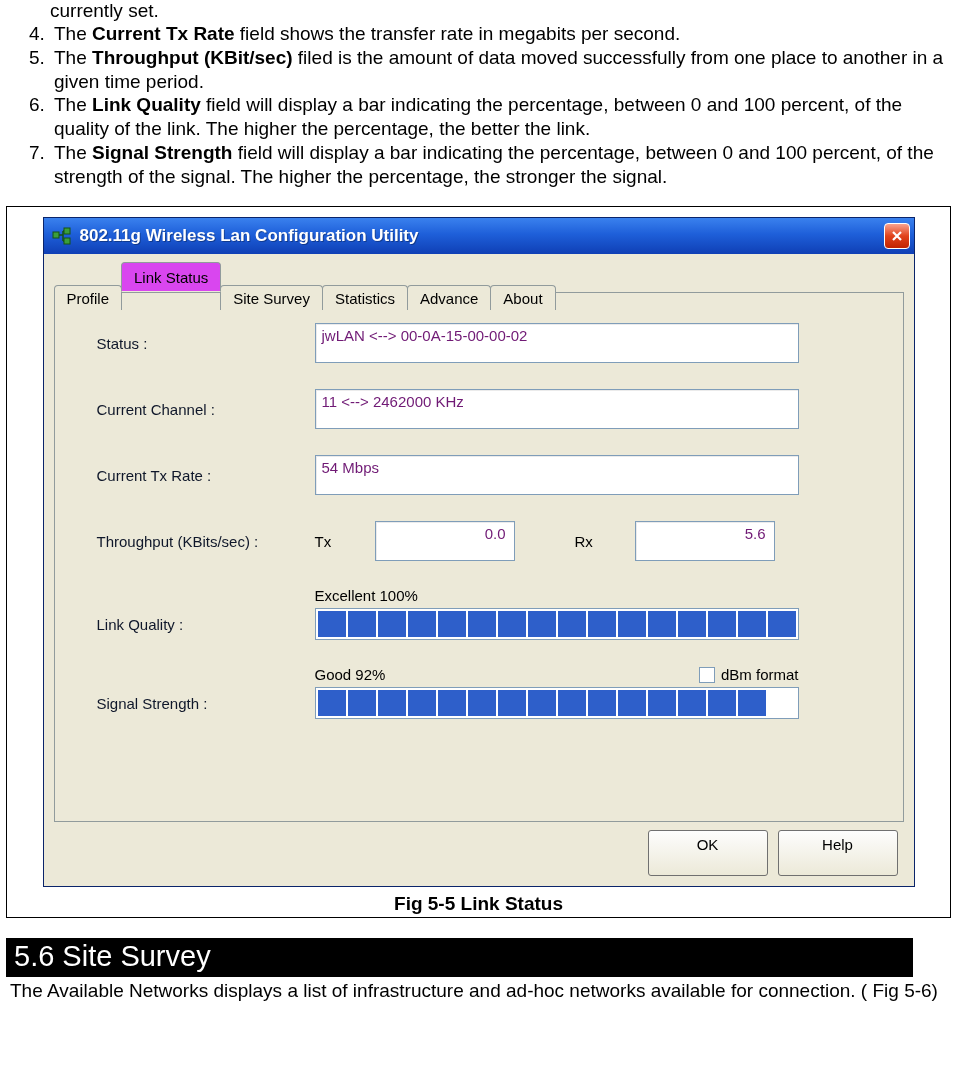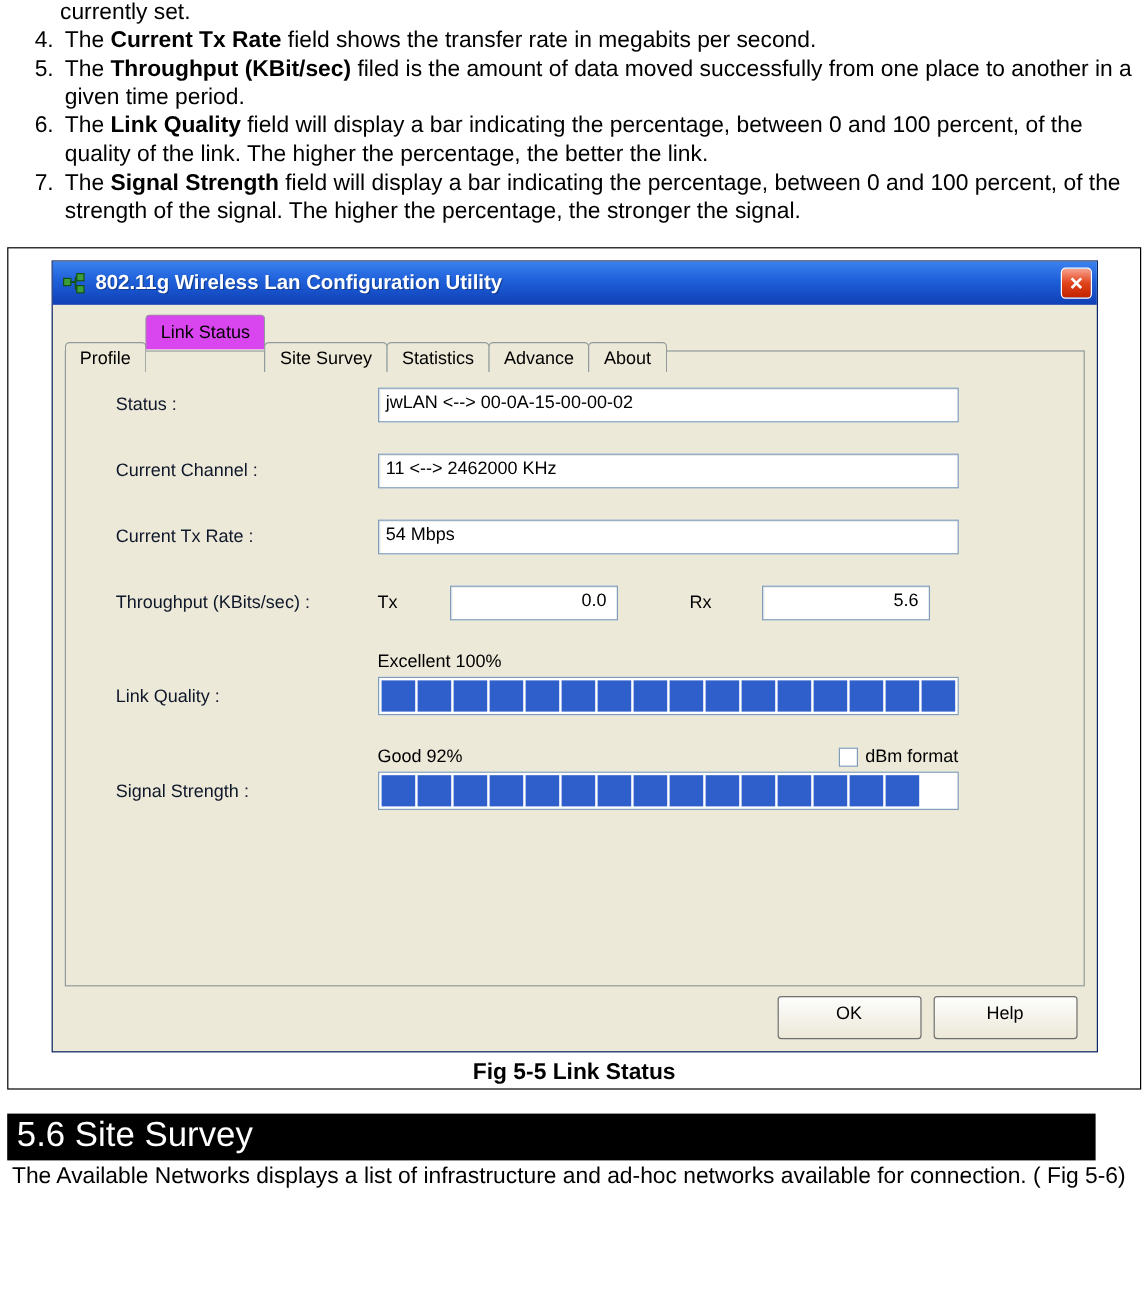--- a/index.html
+++ b/index.html
@@ -117,25 +117,25 @@
     margin-bottom: 26px;
   }
   .form-row .lbl {
     width: 218px;
     color: #0f172a;
   }
   .sunken {
     background: #fff;
     border: 1px solid #7f9db9;
     box-shadow: inset 1px 1px 0 rgba(0,0,0,.08);
-    height: 29px;
+    height: 40px;
     line-height: 24px;
     padding: 0 6px;
     font-size: 15px;
-    color: #000000;
+    color: #701a75;
   }
   .field-wide { width: 484px; }
   .throughput-group {
     display: flex;
     align-items: center;
     gap: 0;
     width: 484px;
   }
   .thr-lbl { width: 60px; }
   .thr-box {
@@ -179,21 +179,21 @@
   }
   .progress-seg.empty { background: transparent; }
   .button-bar {
     display: flex;
     justify-content: flex-end;
     gap: 10px;
     padding: 8px 6px 0 0;
   }
   .win-btn {
     min-width: 120px;
-    height: 36px;
+    height: 46px;
     background: linear-gradient(to bottom, #fdfdfd, #ece9d8);
     border: 1px solid #707070;
     border-radius: 3px;
     font-size: 15px;
     cursor: pointer;
     text-align: center;
     line-height: 28px;
   }
   .section-header {
     background: #000;

